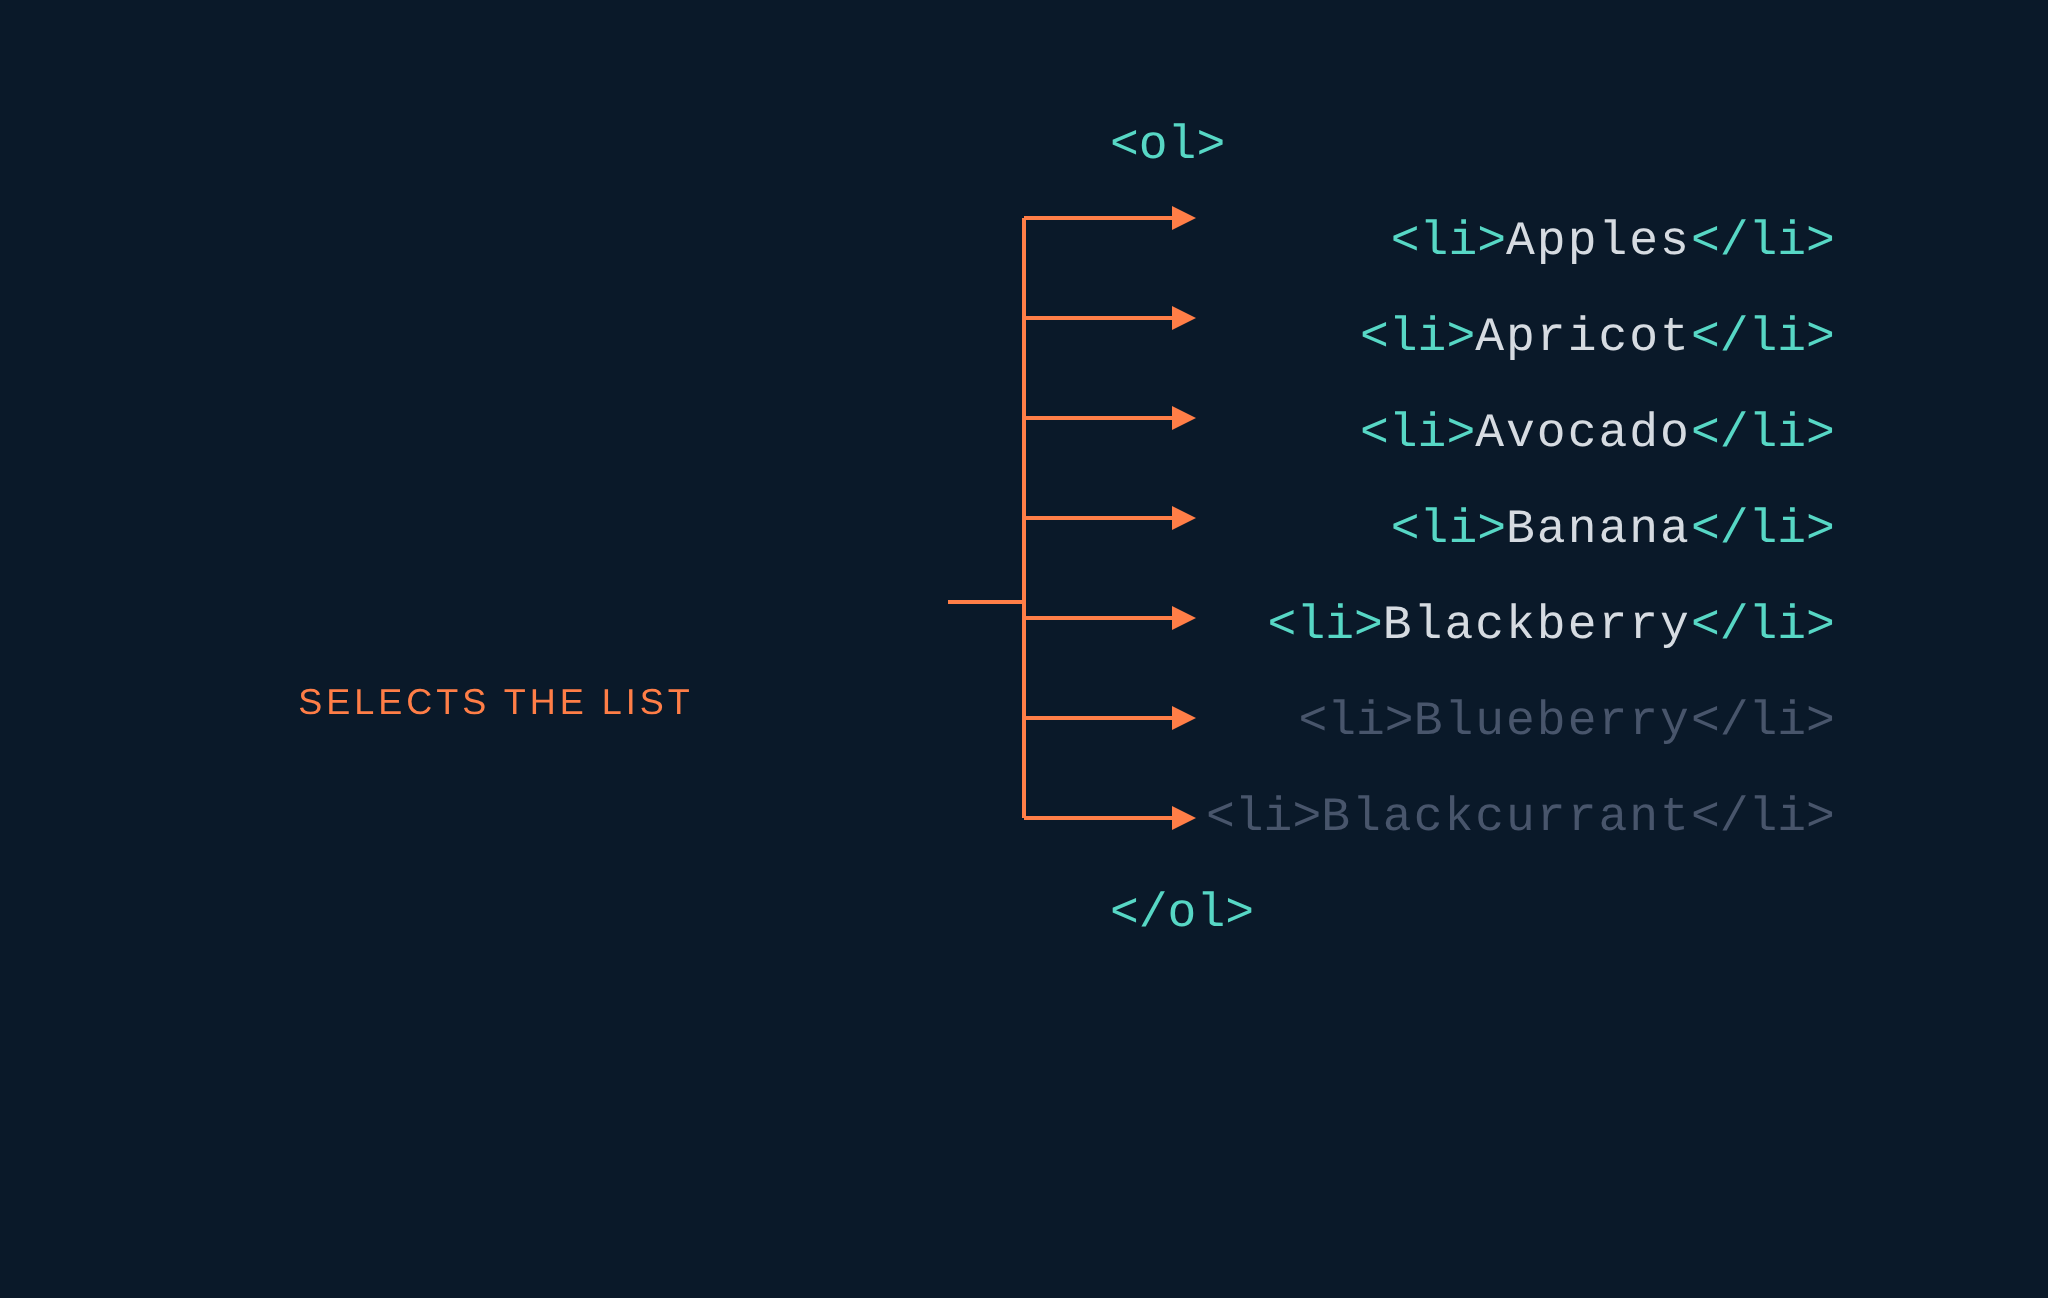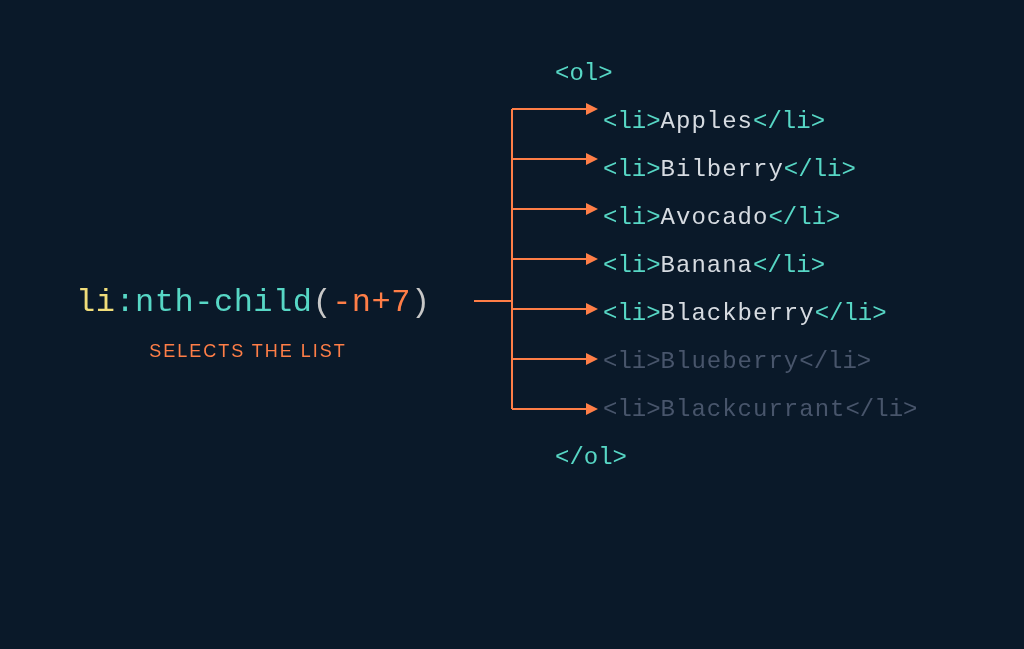--- a/index.html
+++ b/index.html
@@ -72,21 +72,21 @@
     position: absolute;
     top: 50px;
     left: 55px;
     line-height: 48px;
     font-size: 24px;
   }
   .code .row {
     white-space: nowrap;
     height: 48px;
   }
-  .code .row.indent { padding-left: 48px; }
+  .code .row.indent { padding-left: 48px; text-align: right; }
   .br   { color: var(--teal); }
   .dim .br { color: var(--dim); }
   .txt  { color: var(--offwhite); letter-spacing: 1px; }
   .dim .txt { color: var(--dim); }
 
   svg.arrows {
     position: absolute;
     top: 0;
     left: 0;
     width: 1024px;
@@ -99,39 +99,36 @@
     fill: none;
   }
   svg.arrows polygon {
     fill: var(--orange);
   }
 </style>
 </head>
 <body>
 
 <div class="left">
-  <div class="selector-line">
-    <span class="tok-tag">li</span><span class="tok-pseudo">:nth-child</span><span class="tok-paren">(</span><span class="tok-arg">-n+7</span><span class="tok-paren">)</span>
-  </div>
   <div class="caption">
     <span>SELECTS THE LIST</span><br>
   </div>
 </div>
 
 <div class="right">
   <div class="code">
     <div class="row">
       <span class="br">&lt;ol&gt;</span>
     </div>
 
     <div class="row indent">
       <span class="br">&lt;li&gt;</span><span class="txt">Apples</span><span class="br">&lt;/li&gt;</span>
     </div>
     <div class="row indent">
-      <span class="br">&lt;li&gt;</span><span class="txt">Bilberry</span><span class="br">&lt;/li&gt;</span>
+      <span class="br">&lt;li&gt;</span><span class="txt">Apricot</span><span class="br">&lt;/li&gt;</span>
     </div>
     <div class="row indent">
       <span class="br">&lt;li&gt;</span><span class="txt">Avocado</span><span class="br">&lt;/li&gt;</span>
     </div>
     <div class="row indent">
       <span class="br">&lt;li&gt;</span><span class="txt">Banana</span><span class="br">&lt;/li&gt;</span>
     </div>
     <div class="row indent">
       <span class="br">&lt;li&gt;</span><span class="txt">Blackberry</span><span class="br">&lt;/li&gt;</span>
     </div>

